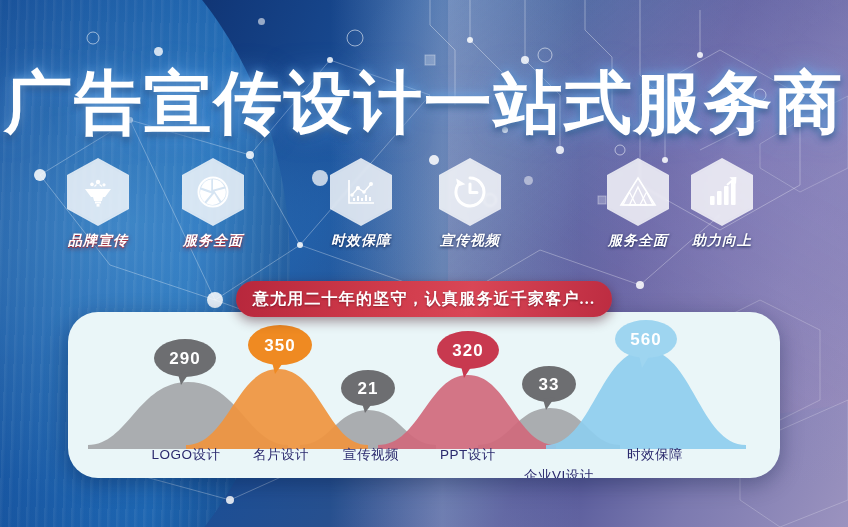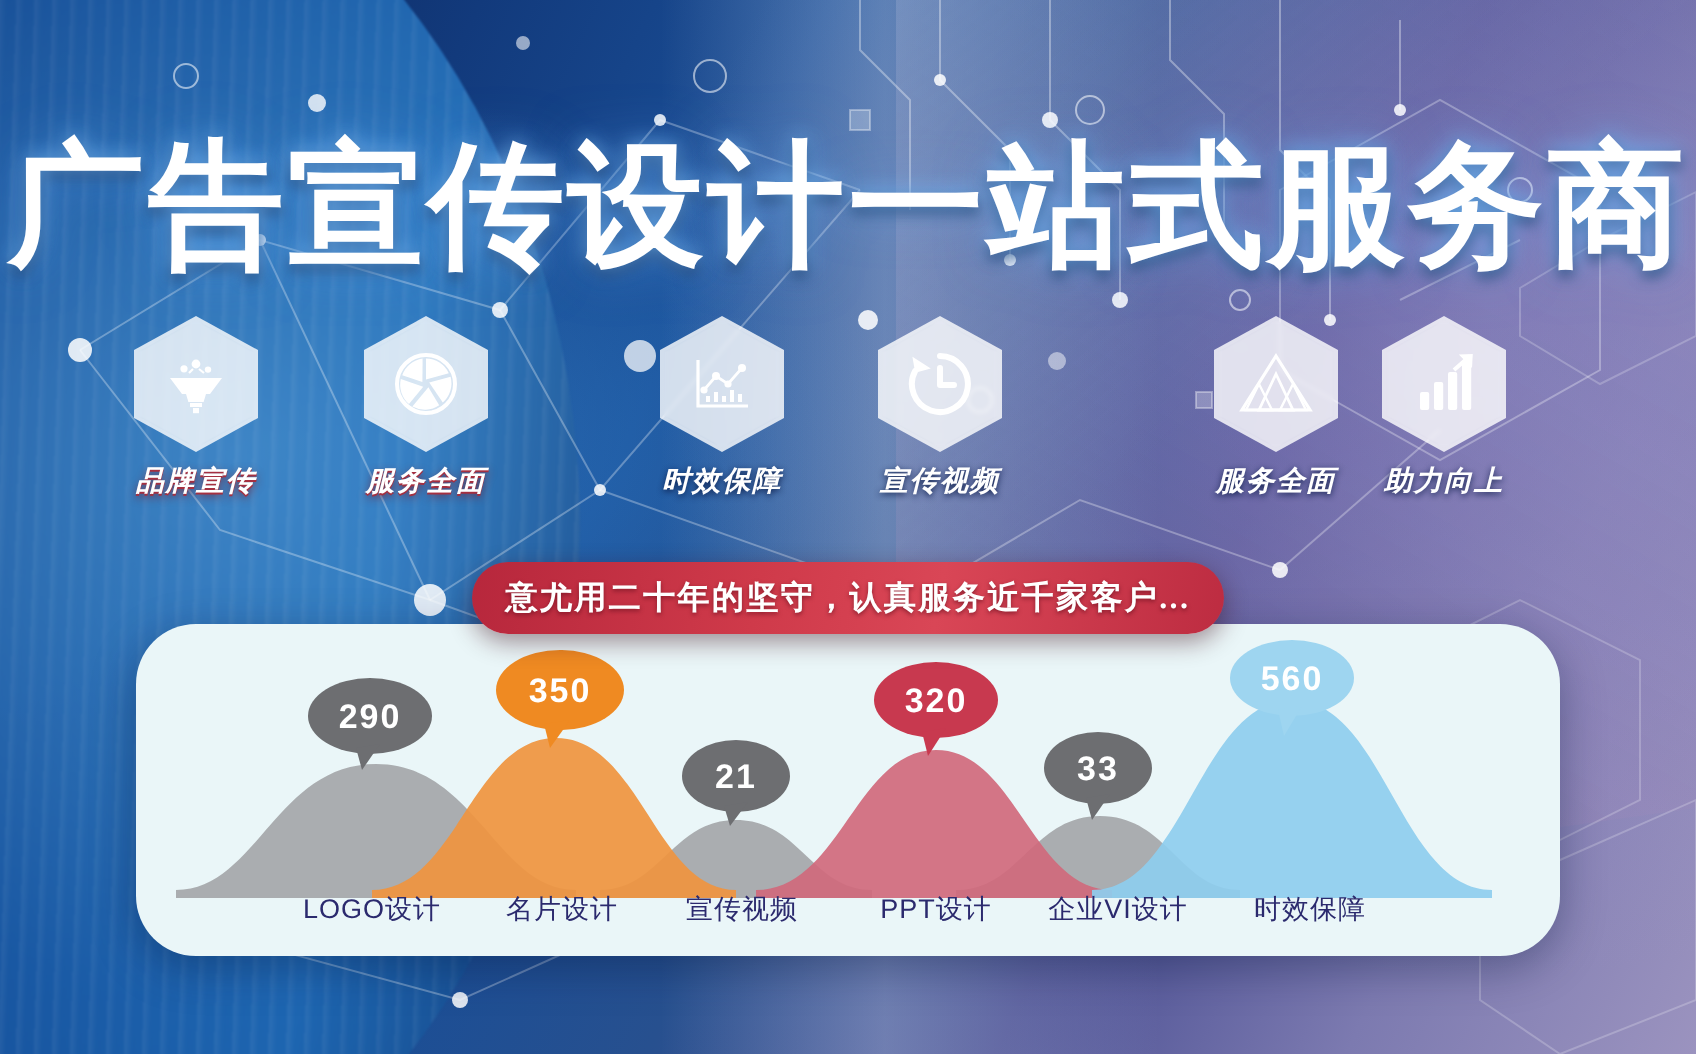--- a/index.html
+++ b/index.html
@@ -354,21 +354,21 @@
           <text x="578" y="33" font-size="17" letter-spacing="1">560</text>
         </g>
       </g>
     </svg>
 
     <div id="cat-labels">
       <div class="cat" style="left:58px;width:120px;">LOGO设计</div>
       <div class="cat" style="left:158px;width:110px;">名片设计</div>
       <div class="cat" style="left:248px;width:110px;">宣传视频</div>
       <div class="cat" style="left:345px;width:110px;">PPT设计</div>
-      <div class="cat" style="left:424px;width:134px;">企业VI设计</div>
+      <div class="cat" style="left:424px;width:134px;margin-top:21px;">企业VI设计</div>
       <div class="cat" style="left:520px;width:134px;">时效保障</div>
     </div>
   </div>
 
   <div id="ribbon">
     <span>意尤用二十年的坚守，认真服务近千家客户...</span>
   </div>
 
 </div>
 

